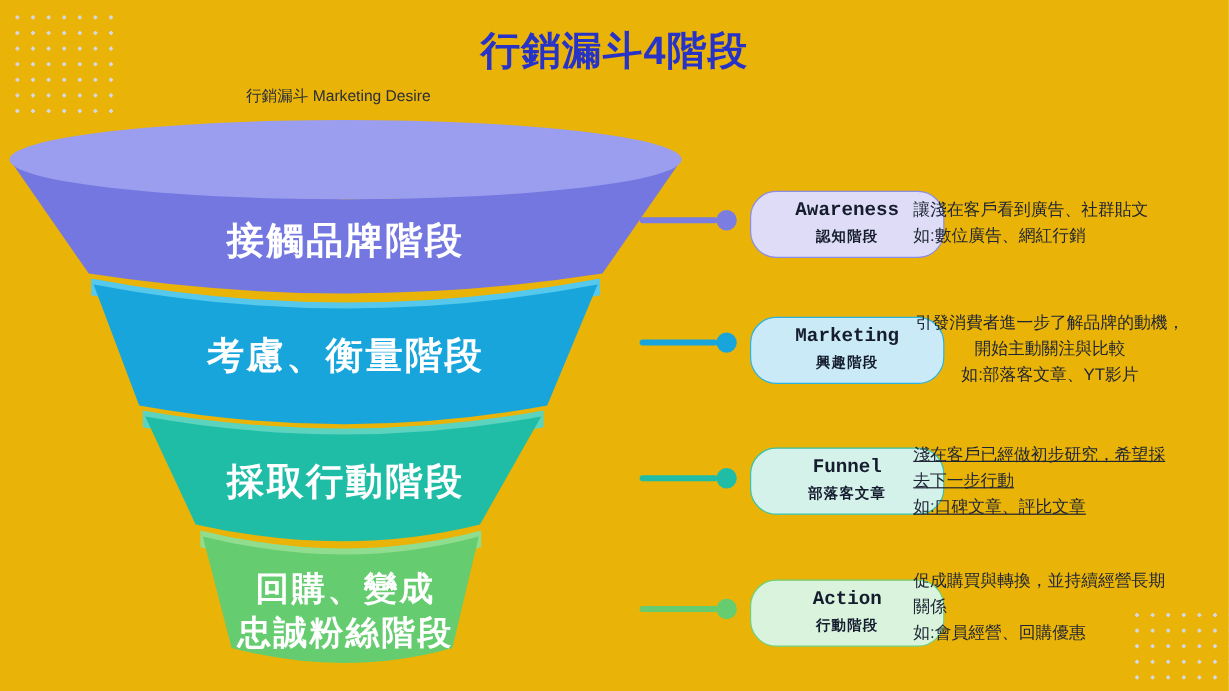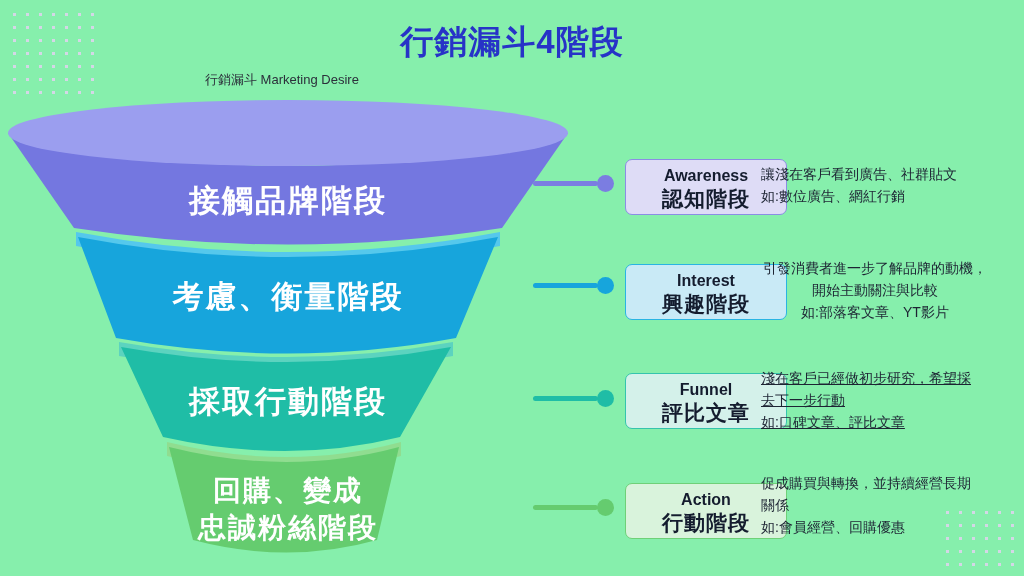--- a/index.html
+++ b/index.html
@@ -1,38 +1,38 @@
 <!DOCTYPE html>
 <html><head>
 <meta charset="utf-8">
 <style>
   html,body{margin:0;padding:0;}
   body{font-family:"Liberation Sans","DejaVu Sans",sans-serif;}
-  .canvas{position:relative;width:1024px;height:576px;background:#86efac;overflow:hidden;}
+  .canvas{position:relative;width:1024px;height:576px;background:#eab308;overflow:hidden;}
 
   .dots{position:absolute;background-image:radial-gradient(#d4d7e6 1.6px, rgba(0,0,0,0) 1.7px);
         background-size:13px 13px;}
   .dots-tl{left:8px;top:8px;width:92px;height:92px;}
   .dots-br{left:941px;top:506px;width:83px;height:70px;}
 
   .title{position:absolute;left:0;top:20px;width:1024px;text-align:center;
          font-size:33px;font-weight:bold;color:#2733c7;letter-spacing:1px;}
   .subtitle{position:absolute;left:205px;top:71px;font-size:13px;color:#2b2f3a;}
 
   .funnel-svg{position:absolute;left:0;top:95px;width:600px;height:480px;}
   .funnel-label{fill:#ffffff;font-weight:bold;font-family:"Liberation Sans","DejaVu Sans",sans-serif;}
 
   .connector{position:absolute;height:5px;border-radius:3px;width:65px;left:533px;}
   .connector-dot{position:absolute;width:17px;height:17px;border-radius:50%;left:597px;}
 
-  .stage-box{position:absolute;left:625px;width:160px;height:54px;border-radius:7px;
+  .stage-box{position:absolute;left:625px;width:160px;height:54px;border-radius:22px;
              border:1.5px solid;display:flex;flex-direction:column;align-items:center;
-             justify-content:center;line-height:23px;}
+             justify-content:center;line-height:23px;font-family:Liberation Mono, monospace;}
   .stage-box .en{font-size:16px;font-weight:bold;color:#141c2e;}
-  .stage-box .zh{font-size:21px;font-weight:bold;color:#141c2e;letter-spacing:1px;}
+  .stage-box .zh{font-size:12px;font-weight:bold;color:#141c2e;letter-spacing:1px;}
   .box-1{top:159px;background:#dedcf6;border-color:#8b8de4;}
   .box-2{top:264px;background:#c9eaf6;border-color:#2ab4e2;}
   .box-3{top:373px;background:#d4f1ea;border-color:#35c4ad;}
   .box-4{top:483px;background:#d9f3dc;border-color:#6fd078;}
 
   .desc{position:absolute;left:761px;width:228px;font-size:14px;line-height:22px;
         color:#1d2433;white-space:pre-line;}
   .desc-1{top:163px;}
   .desc-2{top:257px;text-align:center;}
   .desc-3{top:367px;text-decoration:underline;}
@@ -75,32 +75,32 @@
   <div class="stage-box box-1">
     <span class="en">Awareness</span>
     <span class="zh">認知階段</span>
   </div>
   <div class="desc desc-1">讓淺在客戶看到廣告、社群貼文
 如:數位廣告、網紅行銷</div>
 
   <div class="connector" style="top:283px;background:#17a5dc;"></div>
   <div class="connector-dot" style="top:277px;background:#17a5dc;"></div>
   <div class="stage-box box-2">
-    <span class="en">Interest</span>
+    <span class="en">Marketing</span>
     <span class="zh">興趣階段</span>
   </div>
   <div class="desc desc-2">引發消費者進一步了解品牌的動機，
 開始主動關注與比較
 如:部落客文章、YT影片</div>
 
   <div class="connector" style="top:396px;background:#1fbda6;"></div>
   <div class="connector-dot" style="top:390px;background:#1fbda6;"></div>
   <div class="stage-box box-3">
     <span class="en">Funnel</span>
-    <span class="zh">評比文章</span>
+    <span class="zh">部落客文章</span>
   </div>
   <div class="desc desc-3">淺在客戶已經做初步研究，希望採
 去下一步行動
 如:口碑文章、評比文章</div>
 
   <div class="connector" style="top:505px;background:#65cc6f;"></div>
   <div class="connector-dot" style="top:499px;background:#65cc6f;"></div>
   <div class="stage-box box-4">
     <span class="en">Action</span>
     <span class="zh">行動階段</span>

